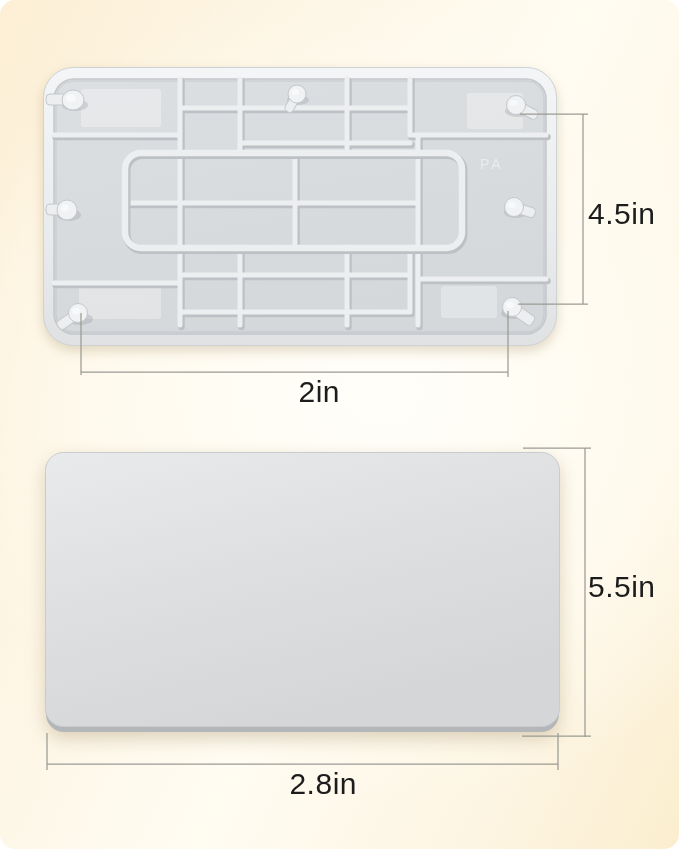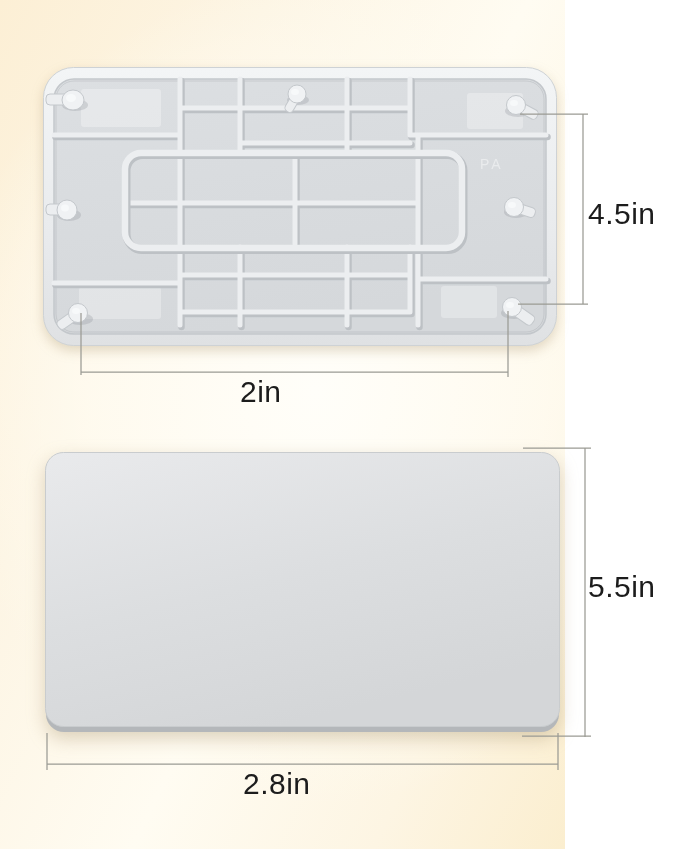--- a/index.html
+++ b/index.html
@@ -1,38 +1,39 @@
 <!DOCTYPE html>
 <html><head>
 <meta charset="utf-8">
 <style>
   html,body{margin:0;padding:0;}
   body{
     width:679px;height:849px;overflow:hidden;
     font-family:"Liberation Sans",sans-serif;
   }
   .stage{
-    position:relative;width:565px;height:849px;
+    position:relative;width:679px;height:849px;
     background:
       radial-gradient(95% 70% at 56% 46%, rgba(255,254,249,1) 0%, rgba(255,251,240,.85) 42%, rgba(255,248,232,0) 70%),
       linear-gradient(115deg,#fcefd5 0%,#fdf5e4 28%,#fffcf2 55%,#fdf5e3 80%,#fbeecf 100%);
+    border-radius: 15px;
   }
   .fig{position:absolute;}
   .fig-back{left:43px;top:67px;filter:drop-shadow(0 5px 6px rgba(150,125,80,.28));}
   .fig-front{left:45px;top:452px;filter:drop-shadow(0 7px 9px rgba(155,130,88,.33));}
   .dims-overlay{position:absolute;left:0;top:0;width:679px;height:849px;pointer-events:none;}
   .dim-label{
     position:absolute;font-size:30px;line-height:1;color:#1c1c1c;
     letter-spacing:.5px;white-space:nowrap;
   }
-  .dim-label.centered{text-align:left;}
+  .dim-label.centered{text-align:right;}
   #lbl-back-h{left:588px;top:199px;}
   #lbl-back-w{left:240px;top:377px;width:100px;}
   #lbl-front-h{left:588px;top:572px;}
-  #lbl-front-w{left:243px;top:769px;width:100px;}
+  #lbl-front-w{left:257px;top:769px;width:100px;}
 </style>
 </head>
 <body>
 
 <div class="stage">
 
   <svg class="fig fig-back" width="514" height="279" viewBox="0 0 514 279">
     <defs>
       <linearGradient id="rimGrad" x1="0" y1="0" x2="0" y2="1">
         <stop offset="0" stop-color="#f3f5f6"></stop>

